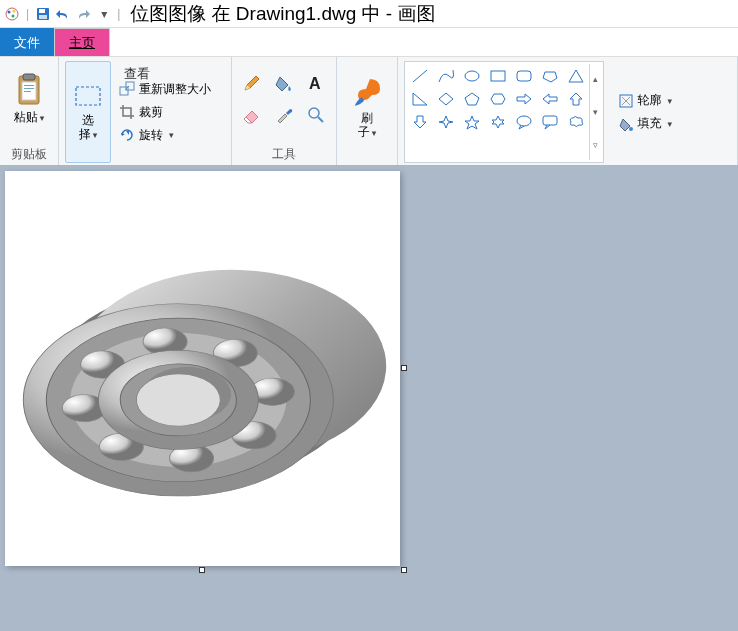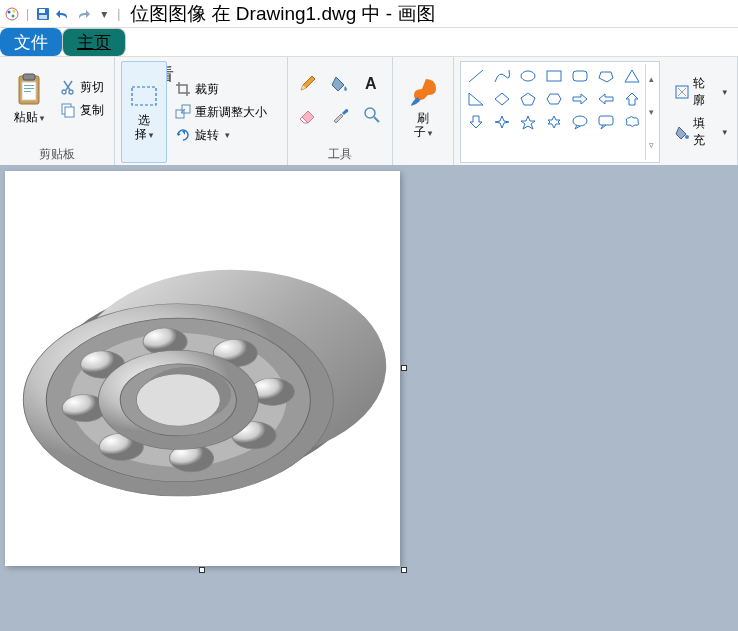--- a/index.html
+++ b/index.html
@@ -4,23 +4,23 @@
 <style>
 * { box-sizing: border-box; margin: 0; padding: 0; font-family: "Microsoft YaHei", sans-serif; }
 body { background: #fff; width: 738px; height: 631px; overflow: hidden; font-size: 12px; }
 
 .titlebar { height: 28px; background: #fff; display: flex; align-items: center; padding: 0 4px; gap: 4px; border-bottom: 1px solid #ddd; }
 .titlebar .sep { color: #aaa; padding: 0 2px; }
 .titlebar .title { color: #000; font-size: 19px; padding-left: 4px; }
 .tb-icon { width: 16px; height: 16px; display: inline-flex; align-items: center; justify-content: center; }
 
 .tabbar { height: 28px; background: #fff; display: flex; align-items: stretch; }
-.tab { padding: 0 14px; display: flex; align-items: center; font-size: 17px; border-top: 1px solid transparent; cursor: pointer; border-radius: 8px; }
+.tab { padding: 0 14px; display: flex; align-items: center; font-size: 13px; border-top: 1px solid transparent; cursor: pointer; }
 .tab.file { background: #1979ca; color: #fff; }
-.tab.active { background: #0f766e; border-top: 1px solid #ccc; border-left: 1px solid #ccc; border-right: 1px solid #ccc; text-decoration: underline; }
+.tab.active { background: #ec4899; border-top: 1px solid #ccc; border-left: 1px solid #ccc; border-right: 1px solid #ccc; text-decoration: underline; }
 .tab.inactive { color: #333; margin-top: 45px; }
 
 .ribbon { background: #f5f6f7; border-top: 1px solid #ddd; border-bottom: 1px solid #a9b8c8; display: flex; height: 110px; }
 .group { border-right: 1px solid #d0d7de; padding: 4px 6px 2px 6px; display: flex; flex-direction: column; justify-content: space-between; }
 .group-body { display: flex; gap: 4px; flex: 1; }
 .group-label { text-align: center; color: #555; font-size: 12px; padding-top: 2px; margin-top: 8px; }
 
 .big-btn { display: flex; flex-direction: column; align-items: center; justify-content: center; padding: 4px 6px; cursor: pointer; border: 1px solid transparent; border-radius: 2px; }
 .big-btn:hover, .highlight { background: #e5f1fb; border: 1px solid #a8cdec; }
 .big-btn .lbl { font-size: 12px; margin-top: 2px; text-align: center; line-height: 14px; }
@@ -85,64 +85,47 @@
         <svg width="32" height="36" viewBox="0 0 32 36">
             <rect x="6" y="4" width="20" height="28" rx="2" fill="#c9a15a" stroke="#9c7a3a"></rect>
             <rect x="10" y="2" width="12" height="6" rx="2" fill="#888" stroke="#555"></rect>
             <rect x="9" y="10" width="14" height="18" fill="#fff" stroke="#ccc"></rect>
             <rect x="11" y="13" width="10" height="1" fill="#6ab"></rect>
             <rect x="11" y="16" width="10" height="1" fill="#6ab"></rect>
             <rect x="11" y="19" width="7" height="1" fill="#6ab"></rect>
           </svg>
         <span class="lbl"><span>粘贴</span><span class="dd">▾</span></span>
       </div>
-      <div class="col">
-        <div class="small-row">
-          <svg width="16" height="16" viewBox="0 0 16 16">
-              <path d="M4 2 L10 11 M12 2 L6 11" stroke="#5a8cc0" stroke-width="1.5" fill="none"></path>
-              <circle cx="4" cy="13" r="2" fill="none" stroke="#5a8cc0" stroke-width="1.3"></circle>
-              <circle cx="11" cy="13" r="2" fill="none" stroke="#5a8cc0" stroke-width="1.3"></circle>
-            </svg>
-          <span>剪切</span>
-        </div>
-        <div class="small-row">
-          <svg width="16" height="16" viewBox="0 0 16 16">
-              <rect x="2" y="2" width="9" height="10" fill="#fff" stroke="#5a8cc0"></rect>
-              <rect x="5" y="5" width="9" height="10" fill="#fff" stroke="#5a8cc0"></rect>
-            </svg>
-          <span>复制</span>
-        </div>
-      </div>
     </div>
     <div class="group-label">剪贴板</div>
   </div>
 
   <div class="group">
     <div class="group-body">
       <div class="big-btn highlight">
         <svg width="32" height="28" viewBox="0 0 32 28">
             <rect x="4" y="4" width="24" height="18" fill="none" stroke="#2b74c7" stroke-width="1.2" stroke-dasharray="3 2"></rect>
           </svg>
         <span class="lbl"><span style="white-space:pre">选
 择</span><span class="dd">▾</span></span>
       </div>
       <div class="col" style="min-width:110px">
         <div class="small-row">
           <svg width="16" height="16" viewBox="0 0 16 16">
-              <path d="M4 1 L4 12 L15 12 M1 4 L12 4 L12 15" stroke="#777" stroke-width="1.5" fill="none"></path>
-            </svg>
-          <span>裁剪</span>
-        </div>
-        <div class="small-row">
-          <svg width="16" height="16" viewBox="0 0 16 16">
               <rect x="1" y="6" width="8" height="8" fill="none" stroke="#5a8cc0"></rect>
               <rect x="7" y="1" width="8" height="8" fill="none" stroke="#5a8cc0"></rect>
               <path d="M6 9 L10 5" stroke="#5a8cc0"></path>
             </svg>
           <span>重新调整大小</span>
+        </div>
+        <div class="small-row">
+          <svg width="16" height="16" viewBox="0 0 16 16">
+              <path d="M4 1 L4 12 L15 12 M1 4 L12 4 L12 15" stroke="#777" stroke-width="1.5" fill="none"></path>
+            </svg>
+          <span>裁剪</span>
         </div>
         <div class="small-row">
           <svg width="16" height="16" viewBox="0 0 16 16">
               <path d="M3 8 A5 5 0 1 1 8 13" fill="none" stroke="#2b74c7" stroke-width="1.5"></path>
               <path d="M2 6 L3 9 L6 7 Z" fill="#2b74c7"></path>
               <path d="M7 4 L10 4 L10 8 Z" fill="#2b74c7"></path>
             </svg>
           <span>旋转</span>
             <span class="dd">▾</span>
         </div>

